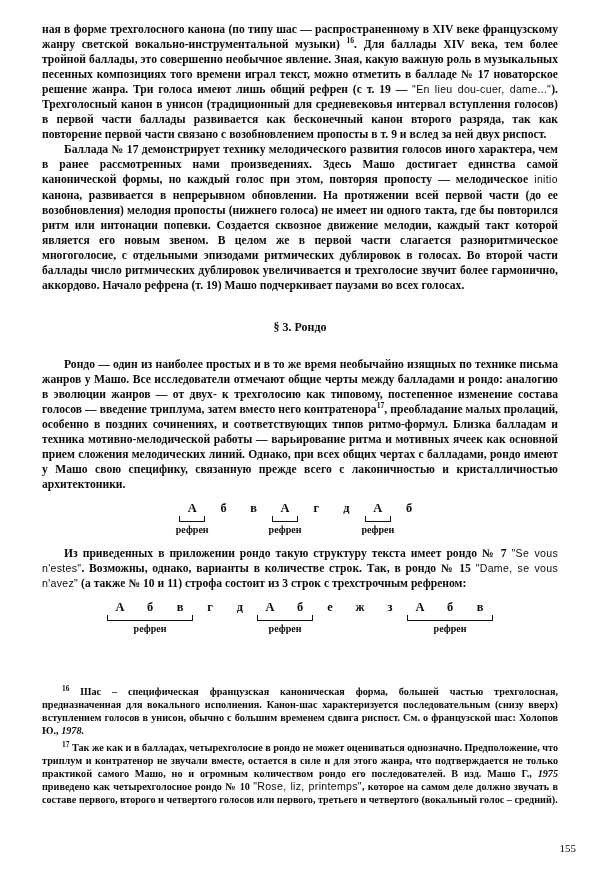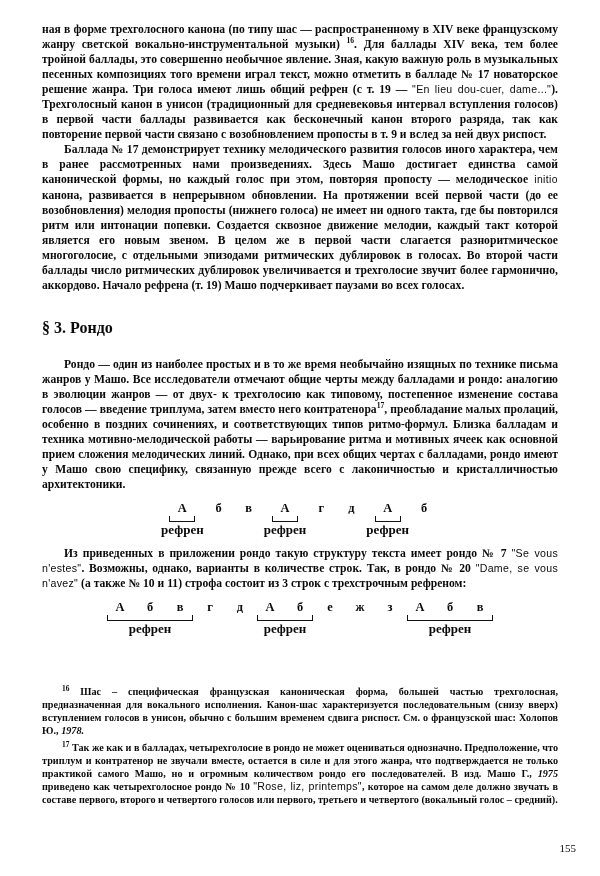--- a/index.html
+++ b/index.html
@@ -50,22 +50,22 @@
     font-size: 10.4px;
     letter-spacing: 0.4px;
   }
   sup.fn {
     font-size: 7.6px;
     font-weight: 700;
     vertical-align: super;
     line-height: 0;
   }
   .section-head {
-    text-align: left;
-    font-size: 16px;
+    text-align: center;
+    font-size: 12px;
     font-weight: 700;
     margin: 27px 0 22px 0;
   }
   
   .scheme {
     margin: 9px 0 10px 0;
     display: flex;
     justify-content: center;
   }
   .scheme-inner {
@@ -89,21 +89,21 @@
   }
   .bracket {
     height: 6px;
     border-left: 1.3px solid #111;
     border-right: 1.3px solid #111;
     border-bottom: 1.3px solid #111;
     box-sizing: border-box;
     margin-top: 1px;
   }
   .refren {
-    font-size: 13px;
+    font-size: 10px;
     font-weight: 700;
     line-height: 13px;
     margin-top: 1px;
   }
   .gap {
     display: flex;
     font-size: 12.4px;
     font-weight: 700;
     line-height: 14px;
   }
@@ -194,21 +194,21 @@
           <div class="bracket" style="width: 26px;"></div>
           <div class="refren">рефрен</div>
         </div>
         <div class="gap">
           <span class="ch" style="width: 30px;">б</span>
         </div>
       </div>
   </div>
 
   <div class="body-text" id="slot-paras3">
-      <p><span>Из приведенных в приложении рондо такую структуру текста имеет рондо № 7 </span><span class="lat">"Se vous n'estes"</span><span>. Возможны, однако, варианты в количестве строк. Так, в рондо № 20 </span><span class="lat">"Dame, se vous n'avez"</span><span> (а также № 10 и 11) строфа состоит из 3 строк с трехстрочным рефреном:</span></p>
+      <p><span>Из приведенных в приложении рондо такую структуру текста имеет рондо № 7 </span><span class="lat">"Se vous n'estes"</span><span>. Возможны, однако, варианты в количестве строк. Так, в рондо № 15 </span><span class="lat">"Dame, se vous n'avez"</span><span> (а также № 10 и 11) строфа состоит из 3 строк с трехстрочным рефреном:</span></p>
     </div>
 
   <div class="scheme">
     <div class="scheme-inner" id="slot-scheme2">
         <div class="grp">
           <div class="letters">
             <span class="ch" style="width: 30px;">А</span>
             <span class="ch" style="width: 30px;">б</span>
             <span class="ch" style="width: 30px;">в</span>
           </div>

